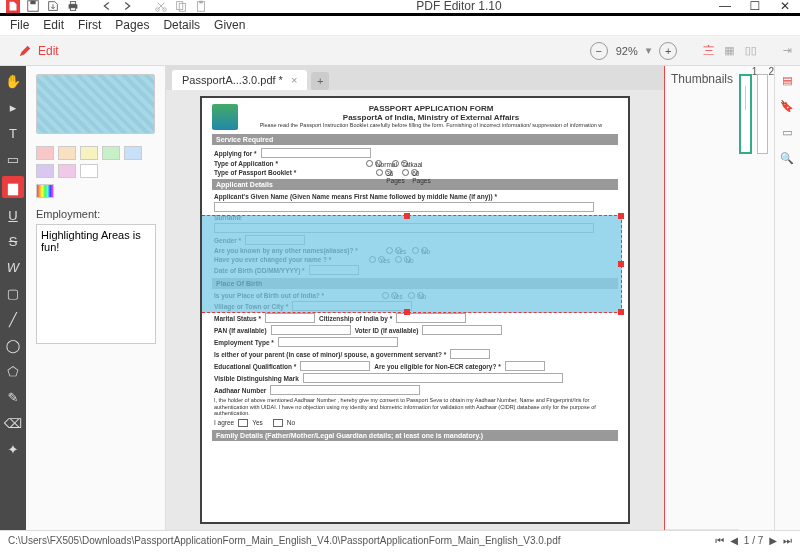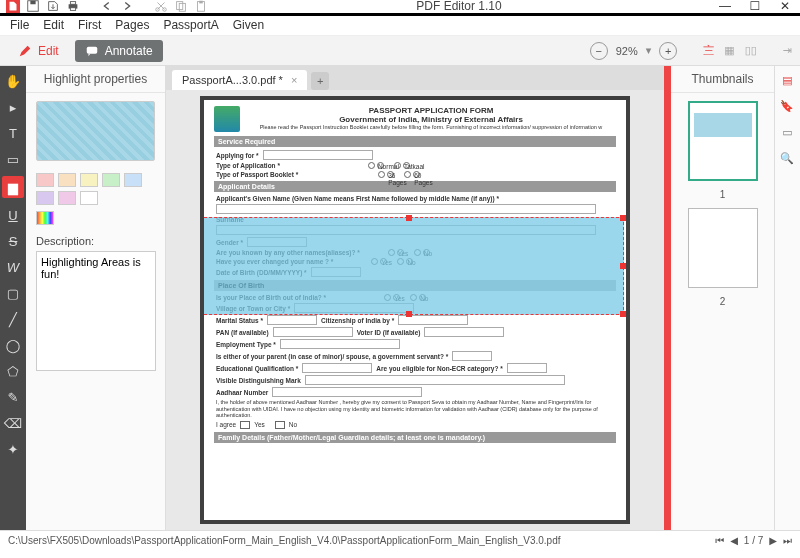--- a/index.html
+++ b/index.html
@@ -29,34 +29,34 @@
 .swatches{display:flex;flex-wrap:wrap;gap:4px;padding:4px 10px}
 .swatches div{width:18px;height:14px;border:1px solid #ccc}
 .panel .label{padding:8px 10px 4px;font-size:11px;color:#444}
 .panel textarea{margin:0 10px;width:120px;height:120px;border:1px solid #ccc;font-size:11px;padding:4px;resize:none;font-family:inherit}
 .center-area{flex:1;background:#e8e8e8;display:flex;flex-direction:column;overflow:hidden}
 .tabs{height:24px;background:#ddd;display:flex;align-items:flex-end;padding-left:6px;gap:4px}
 .tab{background:#fff;padding:4px 10px;font-size:11px;border-radius:3px 3px 0 0;display:flex;gap:8px;align-items:center;cursor:pointer}
 .tab .x{color:#999;cursor:pointer}
 .addtab{width:18px;height:18px;background:#ccc;border-radius:3px;display:flex;align-items:center;justify-content:center;color:#666;cursor:pointer}
 .doc-wrap{flex:1;overflow:hidden;display:flex;justify-content:center;padding:6px}
-.doc{width:430px;background:#fff;border:4px solid #404040;font-size:7px;color:#333;padding:6px 10px;position:relative;overflow:hidden}
+.doc{width:430px;background:#fff;border:2px solid #404040;font-size:7px;color:#333;padding:6px 10px;position:relative;overflow:hidden}
 .doc .hdr{display:flex;gap:6px;margin-bottom:4px}
 .emblem{width:26px;height:26px;background:linear-gradient(#4a6,#28a);border-radius:2px}
 .doc .hdr .tit{flex:1;text-align:center}
 .doc .hdr .tit b{font-size:8px;display:block}
 .doc .sec{background:#999;color:#fff;font-weight:bold;padding:2px 4px;font-size:7px;margin:2px 0}
 .doc .row{display:flex;gap:4px;padding:1px 2px;align-items:center;font-size:6.5px}
 .doc .row b{font-size:6.5px}
 .doc input[type=text]{border:1px solid #aaa;height:10px;font-size:6px}
 .doc .radio{display:inline-flex;align-items:center;gap:2px;margin-right:6px}
 .doc .radio span{width:7px;height:7px;border:1px solid #666;border-radius:50%;display:inline-block}
 .hl{position:absolute;background:rgba(120,200,230,.75);border:1px dashed #e33}
 .hl .handle{position:absolute;width:6px;height:6px;background:#e33}
-.thumbs{width:110px;background:#fafafa;border-left:7px solid #ef4444;display:flex;flex-direction:column}
+.thumbs{width:110px;background:#fafafa;border-left:1px solid #ef4444;display:flex;flex-direction:row}
 .thumbs .th{margin:8px auto;width:70px;height:80px;border:1px solid #bbb;background:#fff;position:relative;cursor:pointer}
 .thumbs .th.active{border:2px solid #3a8}
 .thumbs .th .mini{position:absolute;left:4px;right:4px;top:10px;height:24px;background:#a8d8e8}
 .thumbs .num{text-align:center;font-size:10px;color:#555}
 .rtools{width:26px;background:#fafafa;border-left:1px solid #ddd;display:flex;flex-direction:column;align-items:center;padding-top:6px;gap:10px}
 .rtools .rt{width:16px;height:16px;color:#888;cursor:pointer;display:flex;align-items:center;justify-content:center}
 .rtools .rt.active{color:#e83e3e}
 .status{height:20px;border-top:1px solid #ddd;display:flex;align-items:center;padding:0 8px;font-size:10px;color:#555;gap:12px}
 .status .path{flex:1;white-space:nowrap;overflow:hidden;text-overflow:ellipsis}
 .status .nav{display:flex;gap:6px;align-items:center}
@@ -112,37 +112,30 @@
     <div>☐</div>
     <div>✕</div>
   </div>
 </div>
 
 <div class="menubar">
   <div>File</div>
   <div>Edit</div>
   <div>First</div>
   <div>Pages</div>
-  <div>PassportA</div>
+  <div>Details</div>
   <div>Given</div>
 </div>
 
 <div class="ribbon">
   <div class="btn" style="color:#e83e3e">
     <svg width="14" height="14" viewBox="0 0 16 16">
         <path d="M2 14l2-5 7-7 3 3-7 7-5 2z" fill="#e83e3e"></path>
       </svg>
     <span>Edit</span>
-  </div>
-  <div class="btn dark">
-    <svg width="14" height="14" viewBox="0 0 16 16">
-        <rect x="2" y="3" width="12" height="8" rx="2" fill="#fff"></rect>
-        <path d="M6 11l-2 3v-3" fill="#fff"></path>
-      </svg>
-    <span>Annotate</span>
   </div>
   <div class="spacer"></div>
   <div class="zoom">
     <div class="circ">−</div>
     <span>92%</span>
     <span style="color:#888">▾</span>
     <div class="circ">+</div>
   </div>
   <div class="ribbon-right">
     <span class="redline">〨</span>
@@ -173,54 +166,53 @@
     <div class="t">▢</div>
     <div class="t">╱</div>
     <div class="t">◯</div>
     <div class="t">⬠</div>
     <div class="t">✎</div>
     <div class="t">⌫</div>
     <div class="t">✦</div>
   </div>
 
   <div class="panel">
-    <div class="panel-title">Highlight properties</div>
     <div class="preview"></div>
     <div class="swatches" id="swatches">
         <div style="background: rgb(248, 200, 200);"></div>
         <div style="background: rgb(248, 224, 192);"></div>
         <div style="background: rgb(248, 242, 192);"></div>
         <div style="background: rgb(200, 240, 200);"></div>
         <div style="background: rgb(200, 224, 248);"></div>
         <div style="background: rgb(216, 200, 240);"></div>
         <div style="background: rgb(240, 200, 232);"></div>
         <div style="background: rgb(255, 255, 255);"></div>
       </div>
     <div style="display:flex;gap:4px;padding:2px 10px">
       <div style="width: 18px; height: 14px; border: 1px solid rgb(204, 204, 204); background: linear-gradient(90deg, rgb(255, 68, 68), rgb(255, 170, 68), rgb(255, 255, 68), rgb(68, 255, 68), rgb(68, 255, 255), rgb(68, 68, 255), rgb(255, 68, 255));" id="rainbow"></div>
     </div>
-    <div class="label">Description:</div>
+    <div class="label">Employment:</div>
     <textarea id="desc" value="Highlighting Areas is fun!" style="">Highlighting Areas is fun!</textarea>
   </div>
 
   <div class="center-area">
     <div class="tabs">
       <div class="tab">
         <span>PassportA...3.0.pdf *</span>
         <span class="x">×</span>
       </div>
       <div class="addtab">+</div>
     </div>
     <div class="doc-wrap">
       <div class="doc">
         <div class="hdr">
           <div class="emblem"></div>
           <div class="tit">
             <b>PASSPORT APPLICATION FORM</b>
-            <b>Government of India, Ministry of External Affairs</b>
+            <b>PassportA of India, Ministry of External Affairs</b>
             <div style="font-size:5.5px">Please read the Passport Instruction Booklet carefully before filling the form. Furnishing of incorrect information/ suppression of information w</div>
           </div>
         </div>
         <div class="sec">Service Required</div>
         <div class="row">
             <b>Applying for *</b>
             <input type="text" style="width: 110px;">
           </div>
         <div class="row">
             <b>Type of Application *</b>

